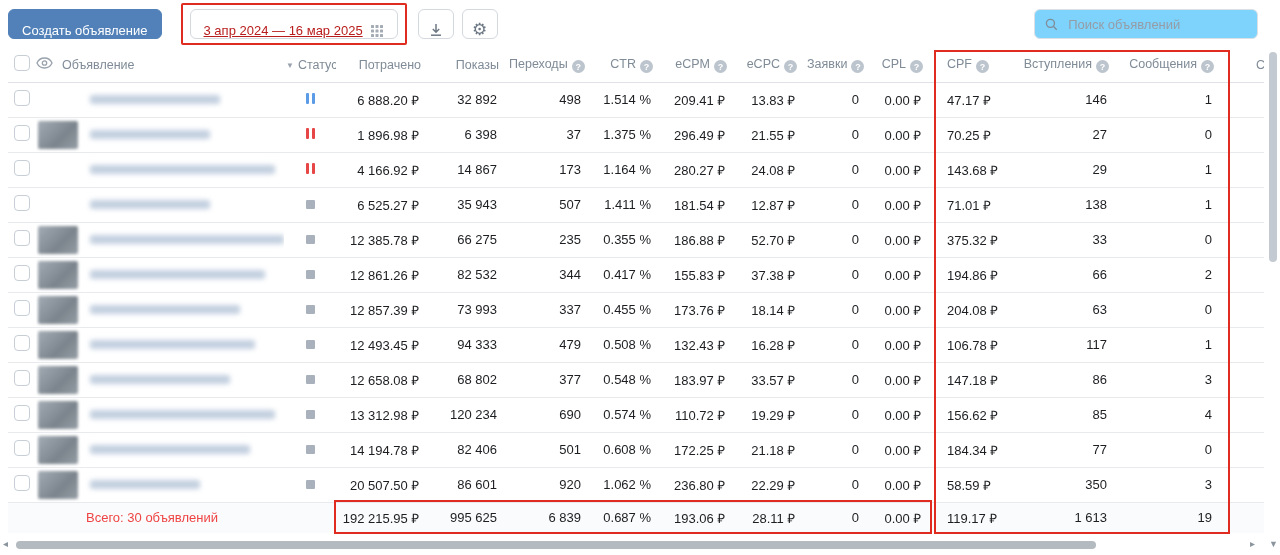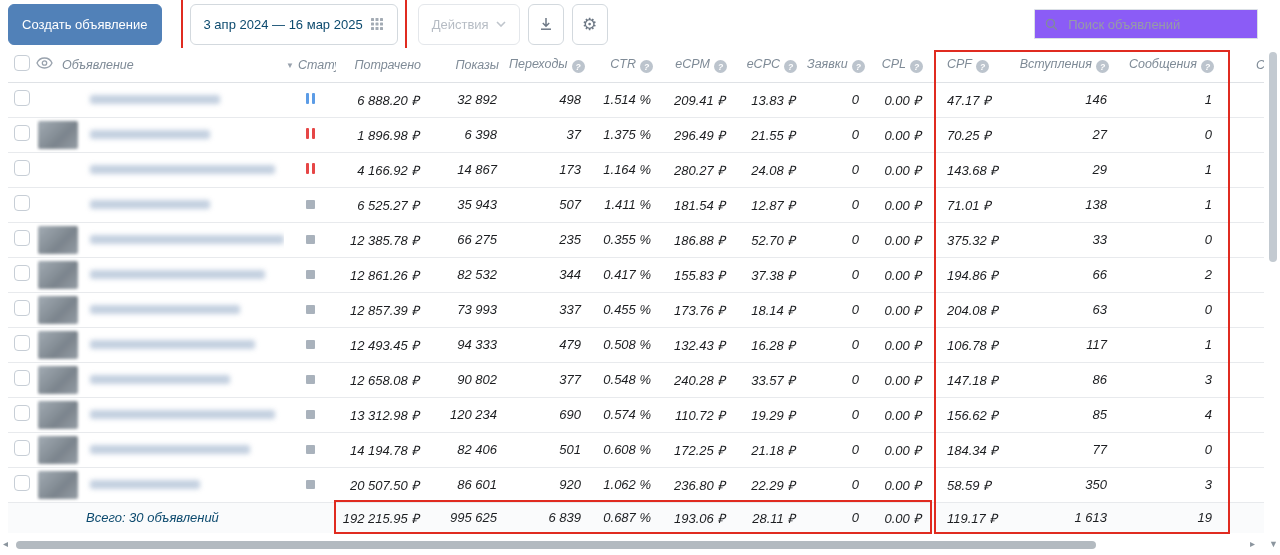--- a/index.html
+++ b/index.html
@@ -1,50 +1,50 @@
 <!DOCTYPE html>
 <html style="--accent: #5181b8; --link: #4680c2; --annotation: #e02b20; --pause-blue: #5c9ce6; --pause-red: #e64646; --stop: #a9b2bc;"><head>
 <meta charset="utf-8">
 <style>
   html,body{margin:0;padding:0;background:#fff;}
   .page{position:relative;width:1280px;height:555px;overflow:hidden;background:#fff;
         font-family:"Liberation Sans",sans-serif;color:#1c1e21;}
   
   .toolbar{position:absolute;top:8px;left:8px;right:22px;height:32px;display:flex;align-items:center;gap:8px;}
-  .btn{height:41px;display:inline-flex;align-items:center;gap:7px;padding:0 13px;border-radius:6px;
+  .btn{height:30px;display:inline-flex;align-items:flex-end;gap:7px;padding:0 13px;border-radius:6px;
        font-size:13px;border:1px solid transparent;background:#fff;box-sizing:border-box;white-space:nowrap;cursor:pointer;}
   .btn-primary{background:var(--accent,#5181b8);border-color:var(--accent,#5181b8);color:#fff;}
   .btn-outline{border-color:#d3d9de;color:var(--link,#4680c2);}
-  .btn-plain{border-color:#d3d9de;color:#0c4a6e;}
+  .btn-plain{border-color:#d3d9de;color:#b91c1c;text-decoration:underline;}
   .btn-disabled{border-color:#e4e7eb;color:#b6bcc4;cursor:default;}
   .icon-btn{width:36px;padding:0;justify-content:center;border-color:#d3d9de;color:#6d7885;}
   .gear-glyph{font-size:17px;line-height:1;color:#6d7885;}
   .date-wrap{position:relative;margin-left:20px;margin-right:12px;}
   .red-frame{position:absolute;inset:-6px -9px;border:2px solid var(--annotation,#e02b20);border-radius:2px;pointer-events:none;}
   .helpdot{display:inline-flex;align-items:center;justify-content:center;width:13px;height:13px;border-radius:50%;
            background:#bcc4cd;color:#fff;font-size:9px;font-weight:bold;flex:none;}
   .search{display:flex;align-items:center;gap:8px;margin-left:auto;width:224px;height:30px;box-sizing:border-box;
-          border:1px solid #dbe0e5;border-radius:1px;background:#8b5cf6;padding:0 10px;}
+          border:1px solid #dbe0e5;border-radius:6px;background:#7dd3fc;padding:0 10px;}
   .search input{border:none;outline:none;background:transparent;font-size:13px;width:100%;
                 font-family:"Liberation Sans",sans-serif;color:#1c1e21;}
   .search input::placeholder{color:#969ca6;}
   
   .table-area{position:absolute;left:8px;top:48px;width:1256px;overflow:hidden;}
-  table{border-collapse:collapse;table-layout:fixed;width:1256px;font-size:13px;font-style:italic;}
+  table{border-collapse:collapse;table-layout:fixed;width:1256px;font-size:13px;}
   th,td{height:35px;box-sizing:border-box;border-bottom:1px solid #e8eaed;overflow:hidden;white-space:nowrap;vertical-align:middle;padding:0;}
   thead th{height:34px;font-weight:400;font-size:12.5px;color:#7f8b97;text-align:left;background:#fff;border-bottom:1px solid #dfe2e6;}
   .num{text-align:right;padding-right:12px;}
   thead th.num{padding-right:10px;}
   th.c-cpf,td.c-cpf{text-align:left;padding-left:14px;padding-right:0;}
   th.c-status{text-align:left;padding-left:2px;}
   td.c-status{text-align:center;}
   .c-cb{text-align:center;}
   .c-last{color:#7f8b97;font-size:12.5px;padding-left:32px;}
   tfoot td{height:31px;background:#fafbfc;border-bottom:none;border-top:none;}
-  .tot-label{padding-left:78px;color:#0c4a6e;}
+  .tot-label{padding-left:78px;color:#ef4444;}
   .sort{font-size:8px;color:#99a2ad;margin-right:4px;vertical-align:1px;}
   .help{display:inline-flex;align-items:center;justify-content:center;width:13px;height:13px;border-radius:50%;
         background:#bcc4cd;color:#fff;font-size:9px;font-weight:bold;margin-left:4px;vertical-align:-2px;}
   .cb{display:inline-block;width:16px;height:16px;border:1.5px solid #c7ced6;border-radius:4px;background:#fff;box-sizing:border-box;}
   .namewrap{display:flex;align-items:center;gap:12px;padding-left:2px;}
   .thumb{width:40px;height:28px;border-radius:2px;flex:none;
          background:linear-gradient(135deg,#99a3ac 0%,#6e7881 60%,#8a939c 100%);filter:blur(1.5px);opacity:.9;}
   .thumb.empty{background:transparent;filter:none;opacity:0;}
   .nameblur{display:inline-block;height:9px;border-radius:2px;background:#b4c4d8;filter:blur(2.5px);opacity:.8;}
   .st .bar{display:inline-block;width:3px;height:11px;margin:0 1.5px;border-radius:1px;background:currentColor;}
@@ -83,26 +83,20 @@
               <rect x="5.5" y="5.5" width="3" height="3" rx="0.6"></rect>
               <rect x="10" y="5.5" width="3" height="3" rx="0.6"></rect>
             <rect x="1" y="10" width="3" height="3" rx="0.6"></rect>
               <rect x="5.5" y="10" width="3" height="3" rx="0.6"></rect>
               <rect x="10" y="10" width="3" height="3" rx="0.6"></rect>
           </g>
         </svg>
       </button>
       <span class="red-frame"></span>
     </span>
-    <button class="btn btn-disabled">
-      <span>Действия</span>
-      <svg width="10" height="6" viewBox="0 0 10 6">
-        <path d="M1 1l4 4 4-4" stroke="#bfc5cc" stroke-width="1.6" fill="none"></path>
-      </svg>
-    </button>
     <button class="btn icon-btn">
       <svg width="16" height="16" viewBox="0 0 16 16">
         <path d="M8 2v8M4.8 7l3.2 3.2L11.2 7" stroke="#6d7885" stroke-width="1.5" fill="none"></path>
         <path d="M3 13.2h10" stroke="#6d7885" stroke-width="1.5"></path>
       </svg>
     </button>
     <button class="btn icon-btn">
       <span class="gear-glyph">⚙</span>
     </button>
     <div class="search">
@@ -342,24 +336,24 @@
           <tr>
             <td class="c-cb"><span class="cb"></span></td>
             <td colspan="2" class="c-name">
               <div class="namewrap">
                 <span class="thumb"></span>
                 <span class="nameblur" style="width:140px"></span>
               </div>
             </td>
             <td class="c-status"><span class="st"><i class="sq"></i></span></td>
             <td class="c-spent num">12 658.08 ₽</td>
-            <td class="c-shows num">90 802</td>
+            <td class="c-shows num">68 802</td>
             <td class="c-clicks num">377</td>
             <td class="c-ctr num">0.548 %</td>
-            <td class="c-ecpm num">240.28 ₽</td>
+            <td class="c-ecpm num">183.97 ₽</td>
             <td class="c-ecpc num">33.57 ₽</td>
             <td class="c-leads num">0</td>
             <td class="c-cpl num">0.00 ₽</td>
             <td class="c-cpf">147.18 ₽</td>
             <td class="c-joins num">86</td>
             <td class="c-messages num">3</td>
             <td class="c-lastcell"></td>
           </tr>
           <tr>
             <td class="c-cb"><span class="cb"></span></td>

